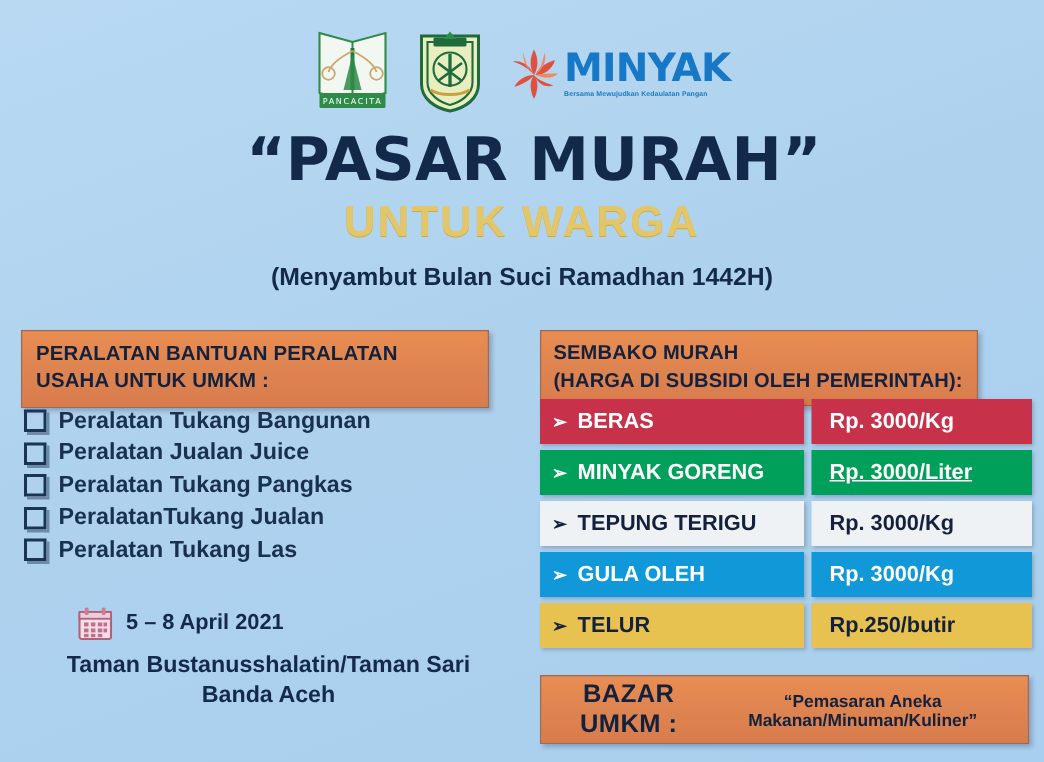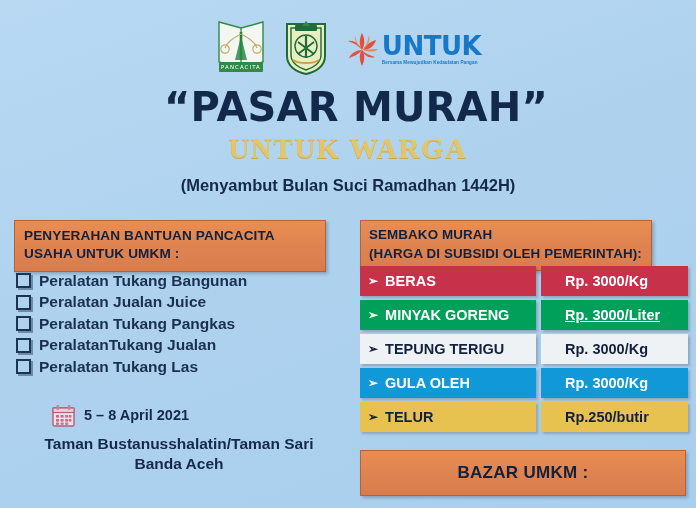--- a/index.html
+++ b/index.html
@@ -40,21 +40,21 @@
   
   .title-main{
     position:absolute;top:84px;left:0;right:0;text-align:center;
     font-size:40px;font-weight:bold;color:#13294b;letter-spacing:0.2px;
     font-family:"DejaVu Sans", sans-serif;
     margin-left:16px;
   }
   .title-sub{
     position:absolute;top:132px;left:0;right:0;text-align:center;
     font-size:29px;font-weight:bold;color:#e3c668;letter-spacing:1.5px;
-    font-family:Liberation Serif, serif;
+    font-family:Liberation Sans, sans-serif;
     text-shadow:0 1px 0 #c9a94a;
   }
   .title-note{
     position:absolute;top:176px;left:0;right:0;text-align:center;
     font-size:16.5px;font-weight:bold;color:#14294c;
   }
 
   
   .orange-box{
     background:linear-gradient(180deg,#e98d52 0%,#dd8350 55%,#d97c4c 100%);
@@ -101,21 +101,21 @@
   .table{
     position:absolute;left:360px;top:266px;width:328px;
     display:flex;flex-direction:column;gap:4px;
   }
   .trow{display:flex;gap:5px;height:30px;}
   .cell{
     display:flex;align-items:center;box-sizing:border-box;
     font-weight:bold;box-shadow:1.5px 1.5px 2.5px rgba(40,40,60,.25);
   }
   .cell-name{width:176px;padding-left:8px;gap:7px;font-size:14.5px;}
-  .cell-price{flex:1;padding-left:24px;font-size:14.5px;text-align:right;}
+  .cell-price{flex:1;padding-left:12px;font-size:14.5px;text-align:right;}
   .arrow{font-size:12px;line-height:1;}
 
   .bazar{
     position:absolute;left:360px;top:450px;width:326px;height:46px;
     display:flex;align-items:center;justify-content:center;
     padding:2px 6px;text-align:center;
   }
   .bazar-title{font-size:17px;font-weight:bold;color:#14213d;letter-spacing:.3px;}
   .bazar-sub{font-size:11.6px;font-weight:bold;color:#14213d;margin-top:2px;}
 </style>
@@ -165,32 +165,32 @@
             <path d="M3 10 C9 12 14 15 17 19 C15 14 10 9 3 10Z"></path>
           </g>
           <g fill="#f08a5d">
             <path d="M24 4 C23 10 21 15 18 19 C22 16 26 10 24 4Z"></path>
             <path d="M10 4 C11 10 13 15 17 19 C13 16 9 10 10 4Z"></path>
             <path d="M33 18 C27 18 22 18 18 19 C23 21 29 22 33 18Z"></path>
           </g>
         </svg>
       </div>
       <div class="bulog-text">
-        <div class="bulog-word">UNTUK</div>
+        <div class="bulog-word">MINYAK</div>
         <div class="bulog-tag">Bersama Mewujudkan Kedaulatan Pangan</div>
       </div>
     </div>
   </div>
 
   <div class="title-main">“PASAR MURAH”</div>
   <div class="title-sub">UNTUK WARGA</div>
   <div class="title-note">(Menyambut Bulan Suci Ramadhan 1442H)</div>
 
   <div class="orange-box left-head">
-    <div>PENYERAHAN BANTUAN PANCACITA</div>
+    <div>PERALATAN BANTUAN PERALATAN</div>
     <div>USAHA UNTUK UMKM :</div>
   </div>
 
   <div class="left-list">
     <div class="li">
       <span class="cbox"></span>
       <span>Peralatan Tukang Bangunan</span>
     </div>
     <div class="li">
       <span class="cbox"></span>
@@ -286,15 +286,16 @@
       <div class="cell cell-name" style="background: rgb(232, 194, 81); color: rgb(20, 33, 61);">
         <span class="arrow">➢</span>
         <span>TELUR</span>
       </div>
       <div class="cell cell-price" style="background: rgb(232, 194, 81); color: rgb(20, 33, 61);">Rp.250/butir</div>
     </div>
   </div>
 
   <div class="orange-box bazar">
     <div class="bazar-title">BAZAR UMKM :</div>
+    <div class="bazar-sub">“Pemasaran Aneka Makanan/Minuman/Kuliner”</div>
   </div>
 
 </div>
 
 </body></html>

